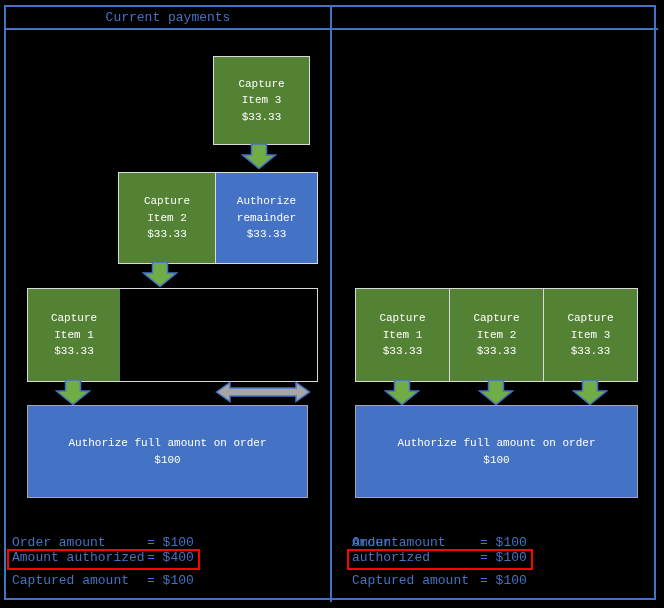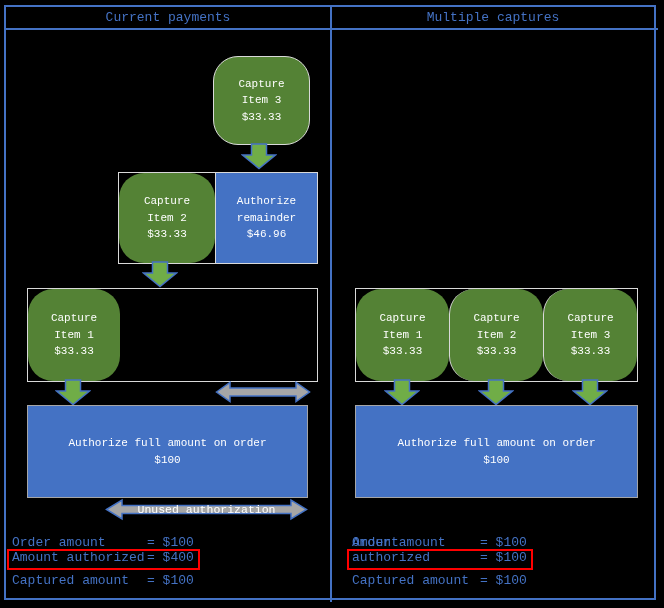--- a/index.html
+++ b/index.html
@@ -19,21 +19,21 @@
 
   
   .box, .row { position:absolute; box-sizing:border-box; }
   .box { display:flex; align-items:center; justify-content:center; text-align:center;
          white-space:pre-line; color:var(--box-text); font-size:11px; line-height:1.5;
          border:1px solid var(--green-border); }
   .row { display:flex; border:1px solid var(--green-border); }
   .cell { display:flex; align-items:center; justify-content:center; text-align:center;
           white-space:pre-line; color:var(--box-text); font-size:11px; line-height:1.5; box-sizing:border-box; }
   .cell + .cell { border-left:1px solid var(--green-border); }
-  .green { background:var(--green-fill);border-radius:25px; }
+  .green { background:var(--green-fill); }
   .blue  { background:var(--blue-fill); }
   .blue-box { background:var(--blue-fill); border-color:var(--blue-border); }
   .grow { flex:1; }
 
   .arrow { position:absolute; }
   .arrow-down polygon { fill:var(--arrow-green); stroke:var(--border-blue); stroke-width:1.5; }
   .arrow-h polygon    { fill:var(--gray-fill);  stroke:var(--border-blue); stroke-width:1.5; }
   .unused-wrap { position:absolute; }
   .unused-label { position:absolute; inset:0; display:flex; align-items:center; justify-content:center;
                   color:#fff; font-size:11.5px; }
@@ -72,37 +72,36 @@
 </head>
 <body>
 
 <div class="page">
 
   <div class="frame"></div>
   <div class="title-sep"></div>
   <div class="center-sep"></div>
 
   <div class="title title-left">Current payments</div>
-  <div class="title title-right">Multiple captures</div>
 
   <div class="box green lp-box-top">Capture
 Item 3
 $33.33</div>
 
   <svg class="arrow arrow-down lp-arrow1" width="36" height="27" viewBox="0 0 36 27">
     <polygon points="10.5,1 25.5,1 25.5,12 34.5,12 18,25.5 1.5,12 10.5,12"></polygon>
   </svg>
 
   <div class="row lp-row2">
     <div class="cell green">Capture
 Item 2
 $33.33</div>
     <div class="cell blue grow">Authorize
 remainder
-$46.96</div>
+$33.33</div>
   </div>
 
   <svg class="arrow arrow-down lp-arrow2" width="36" height="27" viewBox="0 0 36 27">
     <polygon points="10.5,1 25.5,1 25.5,12 34.5,12 18,25.5 1.5,12 10.5,12"></polygon>
   </svg>
 
   <div class="row lp-row3">
     <div class="cell green">Capture
 Item 1
 $33.33</div>
@@ -112,26 +111,20 @@
     <polygon points="10.5,1 25.5,1 25.5,12 34.5,12 18,25.5 1.5,12 10.5,12"></polygon>
   </svg>
 
   <svg class="arrow arrow-h lp-hgray" width="96" height="24" viewBox="0 0 96 24">
     <polygon points="1.5,12 15,2.5 15,8 81,8 81,2.5 94.5,12 81,21.5 81,16 15,16 15,21.5"></polygon>
   </svg>
 
   <div class="box blue-box lp-bigblue">Authorize full amount on order
 $100</div>
 
-  <div class="unused-wrap lp-unused">
-    <svg class="arrow-h" width="203" height="23" viewBox="0 0 203 23">
-      <polygon points="1.5,11.5 17,2 17,7.5 186,7.5 186,2 201.5,11.5 186,21 186,15.5 17,15.5 17,21"></polygon>
-    </svg>
-    <span class="unused-label">Unused authorization</span>
-  </div>
 
   <div class="summary lp-summary">
     <div class="srow">
       <span class="slabel">Order amount</span>
       <span class="svalue">= $100</span>
     </div>
     <div class="srow highlight">
       <span class="slabel">Amount authorized</span>
       <span class="svalue">= $400</span>
     </div>

